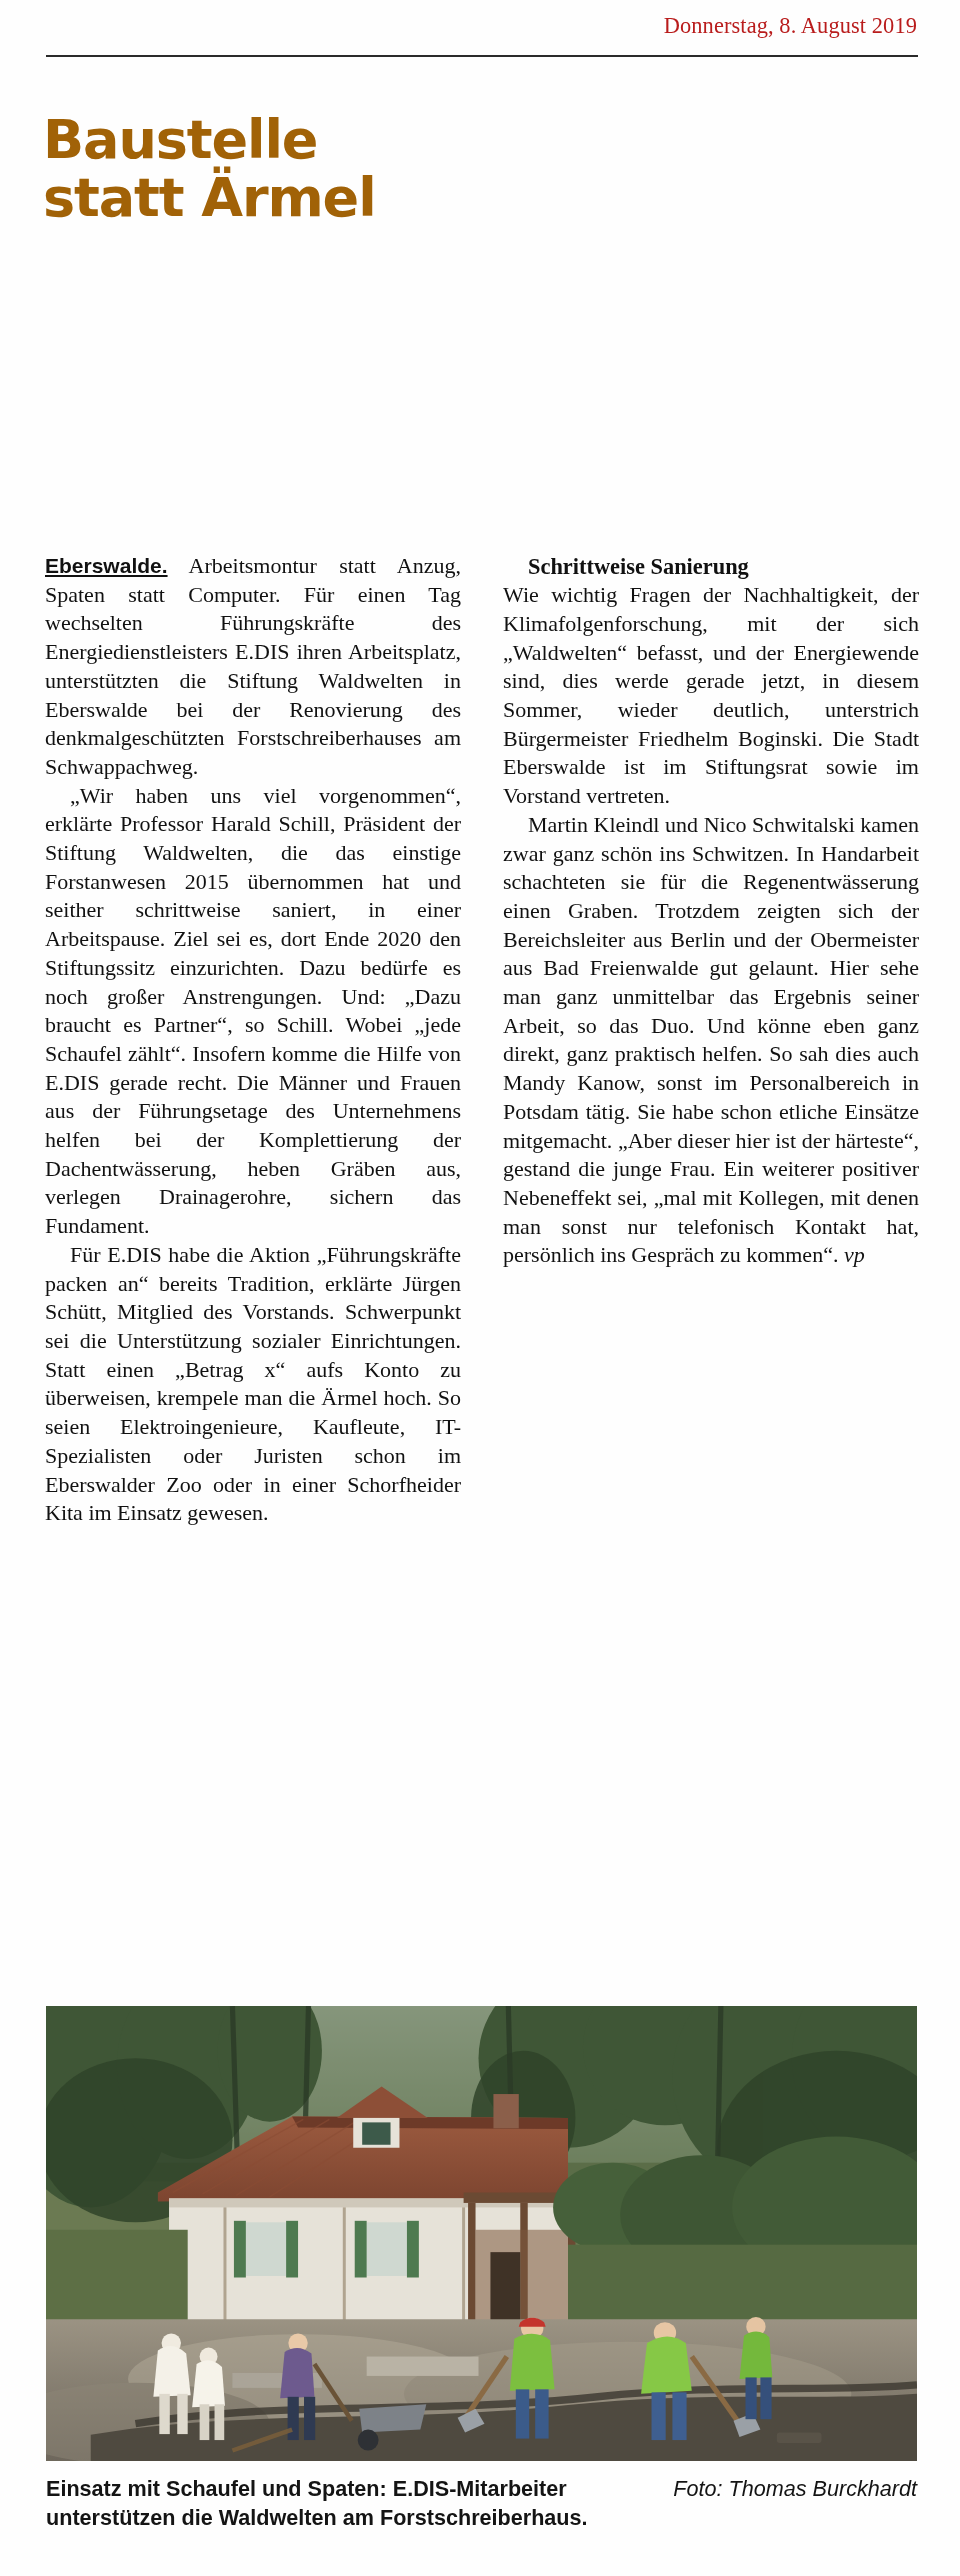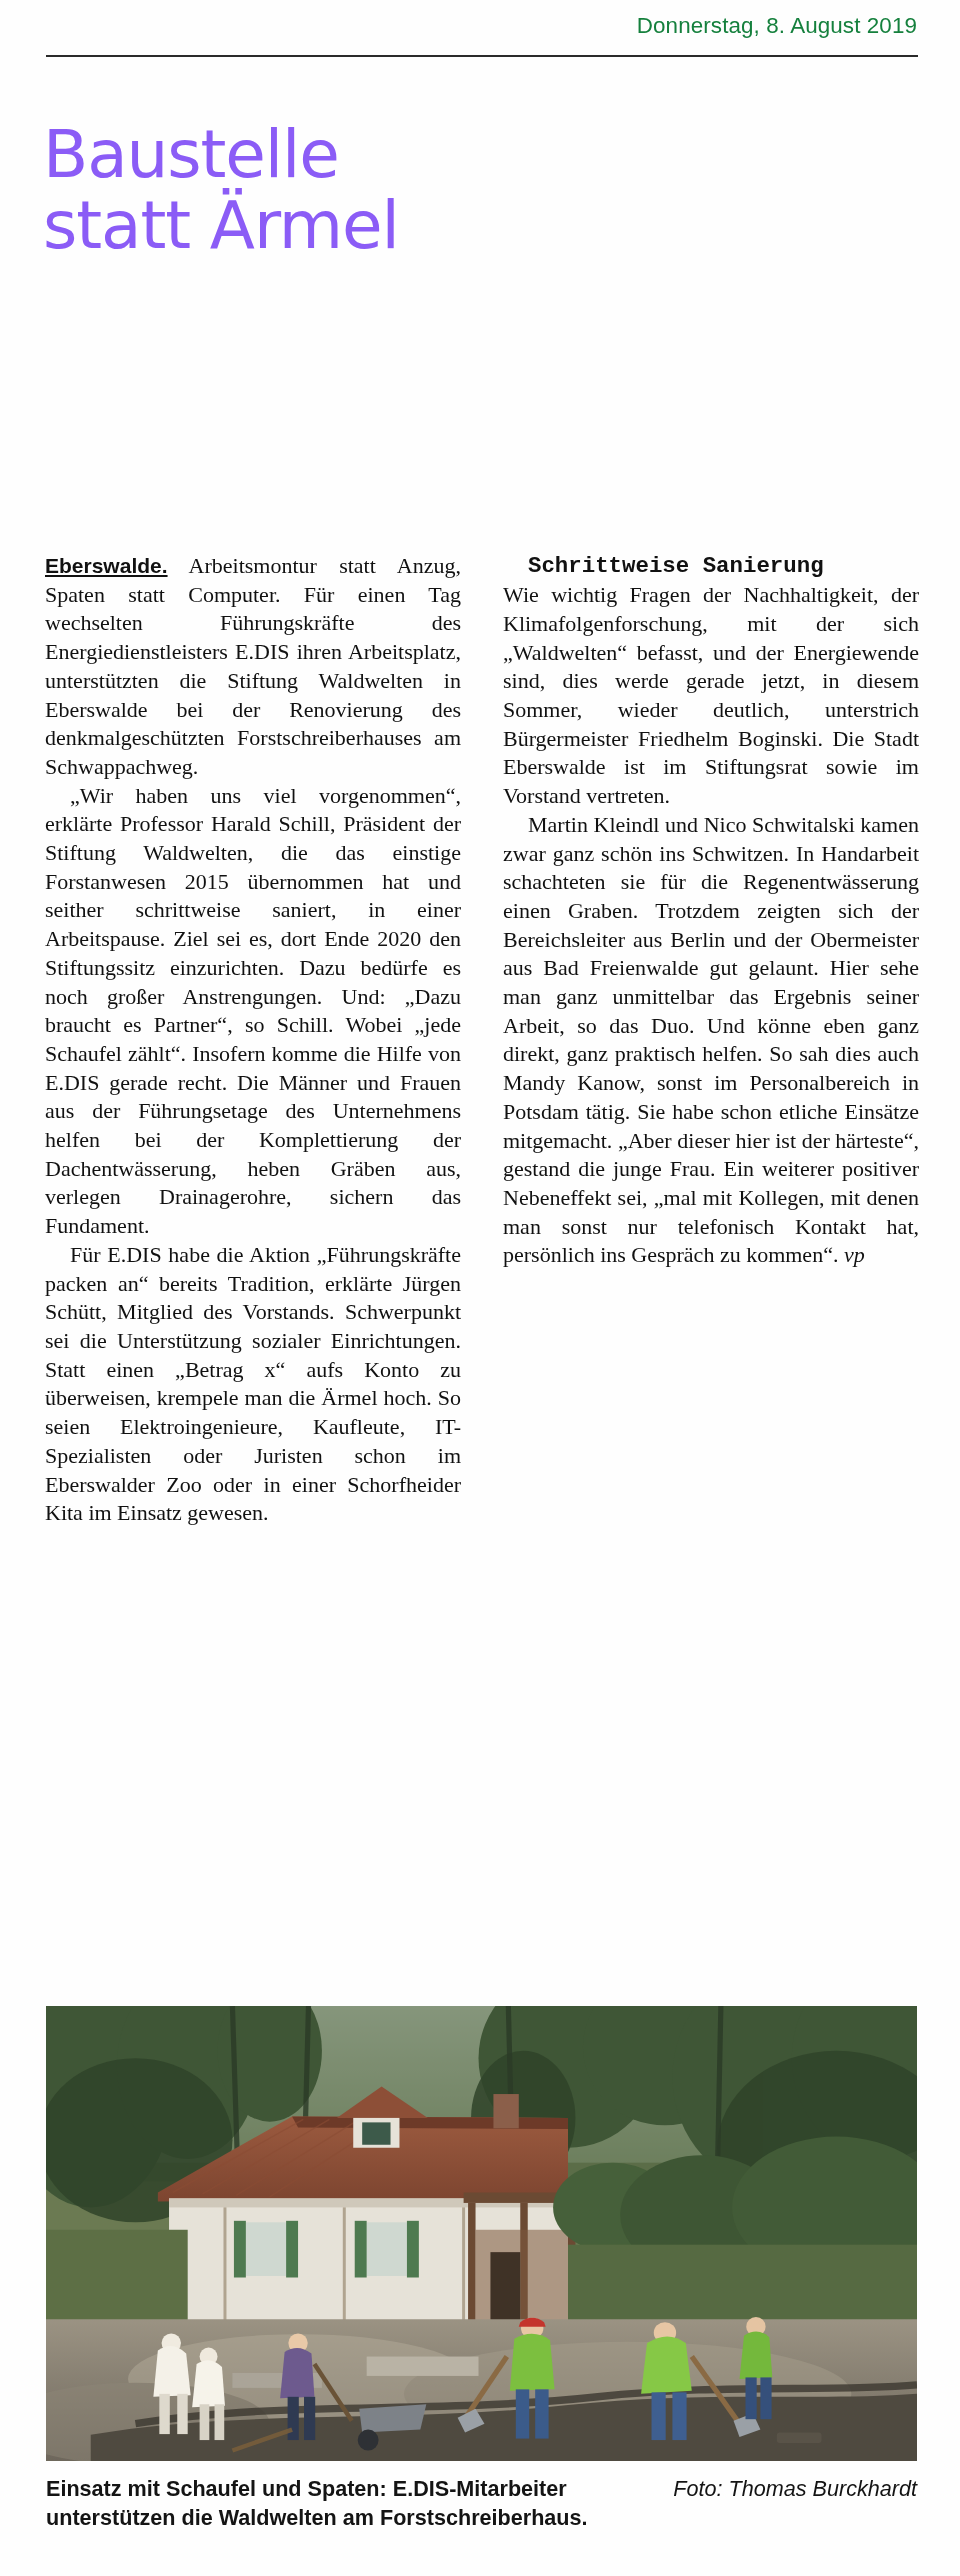--- a/index.html
+++ b/index.html
@@ -22,44 +22,44 @@
     height: 2576px;
     background: #fefefe;
   }
   
   .datebar {
     position: absolute;
     left: 46px;
     top: 13.4px;
     width: 871px;
     text-align: right;
-    font-family: Liberation Sans, sans-serif;
+    font-family: Liberation Serif, serif;
     font-size: 22.4px;
-    color: #15803d;
+    color: #b91c1c;
     letter-spacing: 0.1px;
   }
   .rule-top {
     position: absolute;
     left: 46px;
     top: 55px;
     width: 872px;
     height: 2.2px;
     background: #2a2a2a;
   }
   
   .headline {
     position: absolute;
     left: 43px;
     top: 75px;
     width: 820px;
     font-family: "DejaVu Sans", sans-serif;
-    font-weight: 400;
-    font-size: 66px;
+    font-weight: 700;
+    font-size: 54px;
     line-height: 1.08;
-    color: #8b5cf6;
+    color: #a16207;
     letter-spacing: -1.1px;
   }
   .headline .l2 { display: block; }
   
   .deck {
     position: absolute;
     left: 45px;
     top: 343px;
     width: 872px;
     font-family: "Liberation Sans", sans-serif;
@@ -96,21 +96,21 @@
     text-indent: 25px;
   }
   .col p.first { text-indent: 0; }
   .col .place {
     font-family: "Liberation Sans", sans-serif;
     font-weight: 700;
     font-size: 21px;
     text-decoration: underline;
   }
   .subhead {
-    font-family: Liberation Mono, monospace;
+    font-family: Liberation Serif, serif;
     font-weight: 700;
     font-size: 22.4px;
     margin: 12.7px 0 2.2px 0;
     text-align: left;
     text-indent: 0;
   }
   .credit {
     display: inline;
     font-style: italic;
   }

